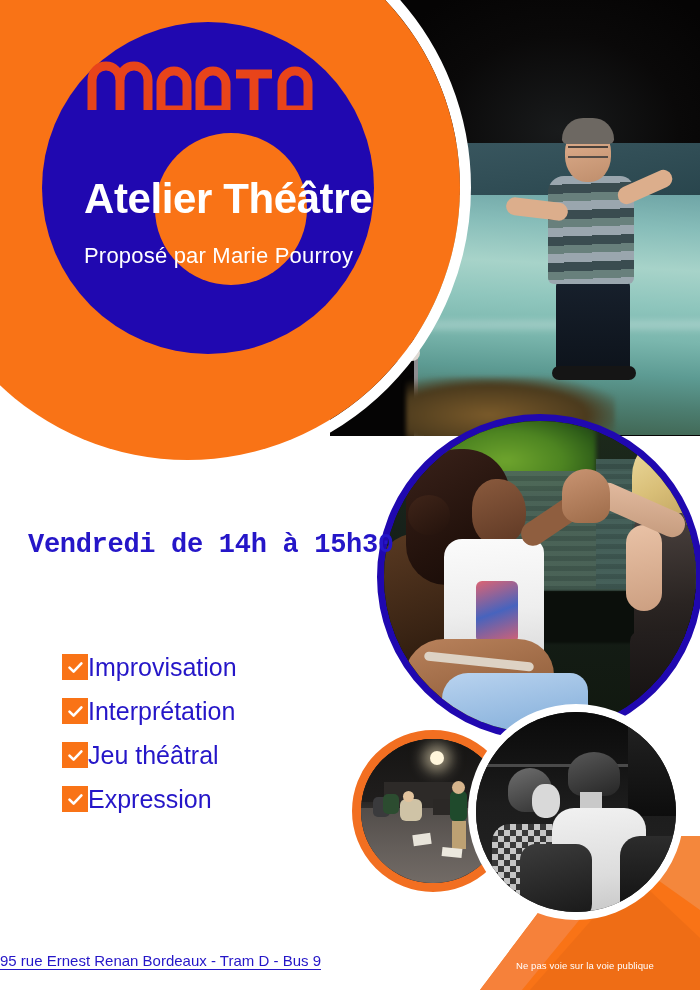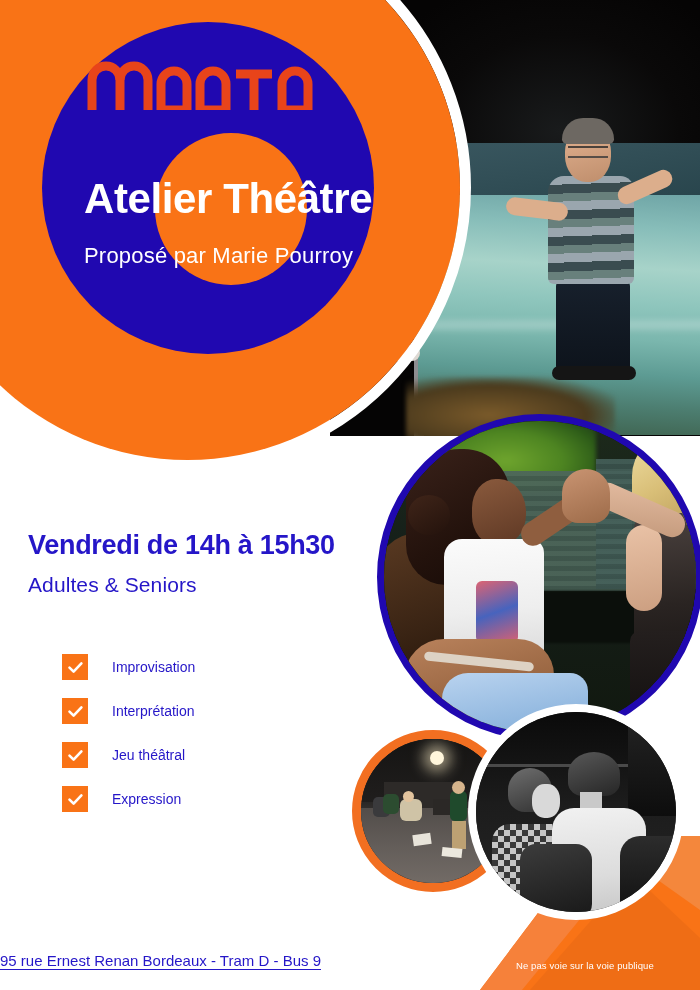--- a/index.html
+++ b/index.html
@@ -485,41 +485,40 @@
     background: linear-gradient(180deg,#242424,#0d0d0d);
   }
 
   
   .corner-shape { position:absolute; left:380px; top:790px; width:320px; height:200px; }
 
   
   .sched {
     position:absolute; left:28px; top:530px;
     font-size: 27px; font-weight: 700; color: #2516c8;
-    letter-spacing:-0.3px; white-space:nowrap;
+    letter-spacing:-0.3px; white-space:nowrap;font-family:Liberation Mono, monospace;
   }
   .audience {
     position:absolute; left:28px; top:573px;
     font-size: 21px; font-weight: 400; color: #2516c8;
     letter-spacing:.1px; white-space:nowrap;
   }
   .checklist { position:absolute; left:62px; top:645px; }
   .check-row {
     display:flex; align-items:center;
     height: 44px;
   }
   .check-box {
     width: 26px; height: 26px;
     background: #f97316;
     display:flex; align-items:center; justify-content:center;
     flex: 0 0 auto;
   }
   .check-label {
-    margin-left: 24px;
-    font-size: 14px; font-weight: 400; color:#2516c8;
+    font-size: 25px; font-weight: 400; color:#2516c8;
     white-space:nowrap;
   }
   .offer {
     position:absolute; left:0px; top:862px; width:390px;
     text-align:center;
     font-size: 19px; font-weight: 700; color:#f26f21;
     line-height: 1.35;
     letter-spacing:-0.1px;
   }
   .address {
@@ -652,21 +651,20 @@
       <div class="bw-w-coat"></div>
       <div class="bw-m-hair"></div>
       <div class="bw-m-neck"></div>
       <div class="bw-m-hoodie"></div>
       <div class="bw-backpack"></div>
       <div class="bw-shoulder"></div>
     </div>
   </div>
 
   <div class="sched">Vendredi de 14h à 15h30</div>
-  <div class="audience">Adultes &amp; Seniors</div>
 
   <div class="checklist">
     <div class="check-row">
       <span class="check-box">
         <svg width="17" height="17" viewBox="0 0 17 17">
           <path d="M2.5 8.6 L6.6 12.6 L14.4 4.4" fill="none" stroke="#ffffff" stroke-width="2.6" stroke-linecap="round" stroke-linejoin="round"></path>
         </svg>
       </span>
       <span class="check-label">Improvisation</span>
     </div>

